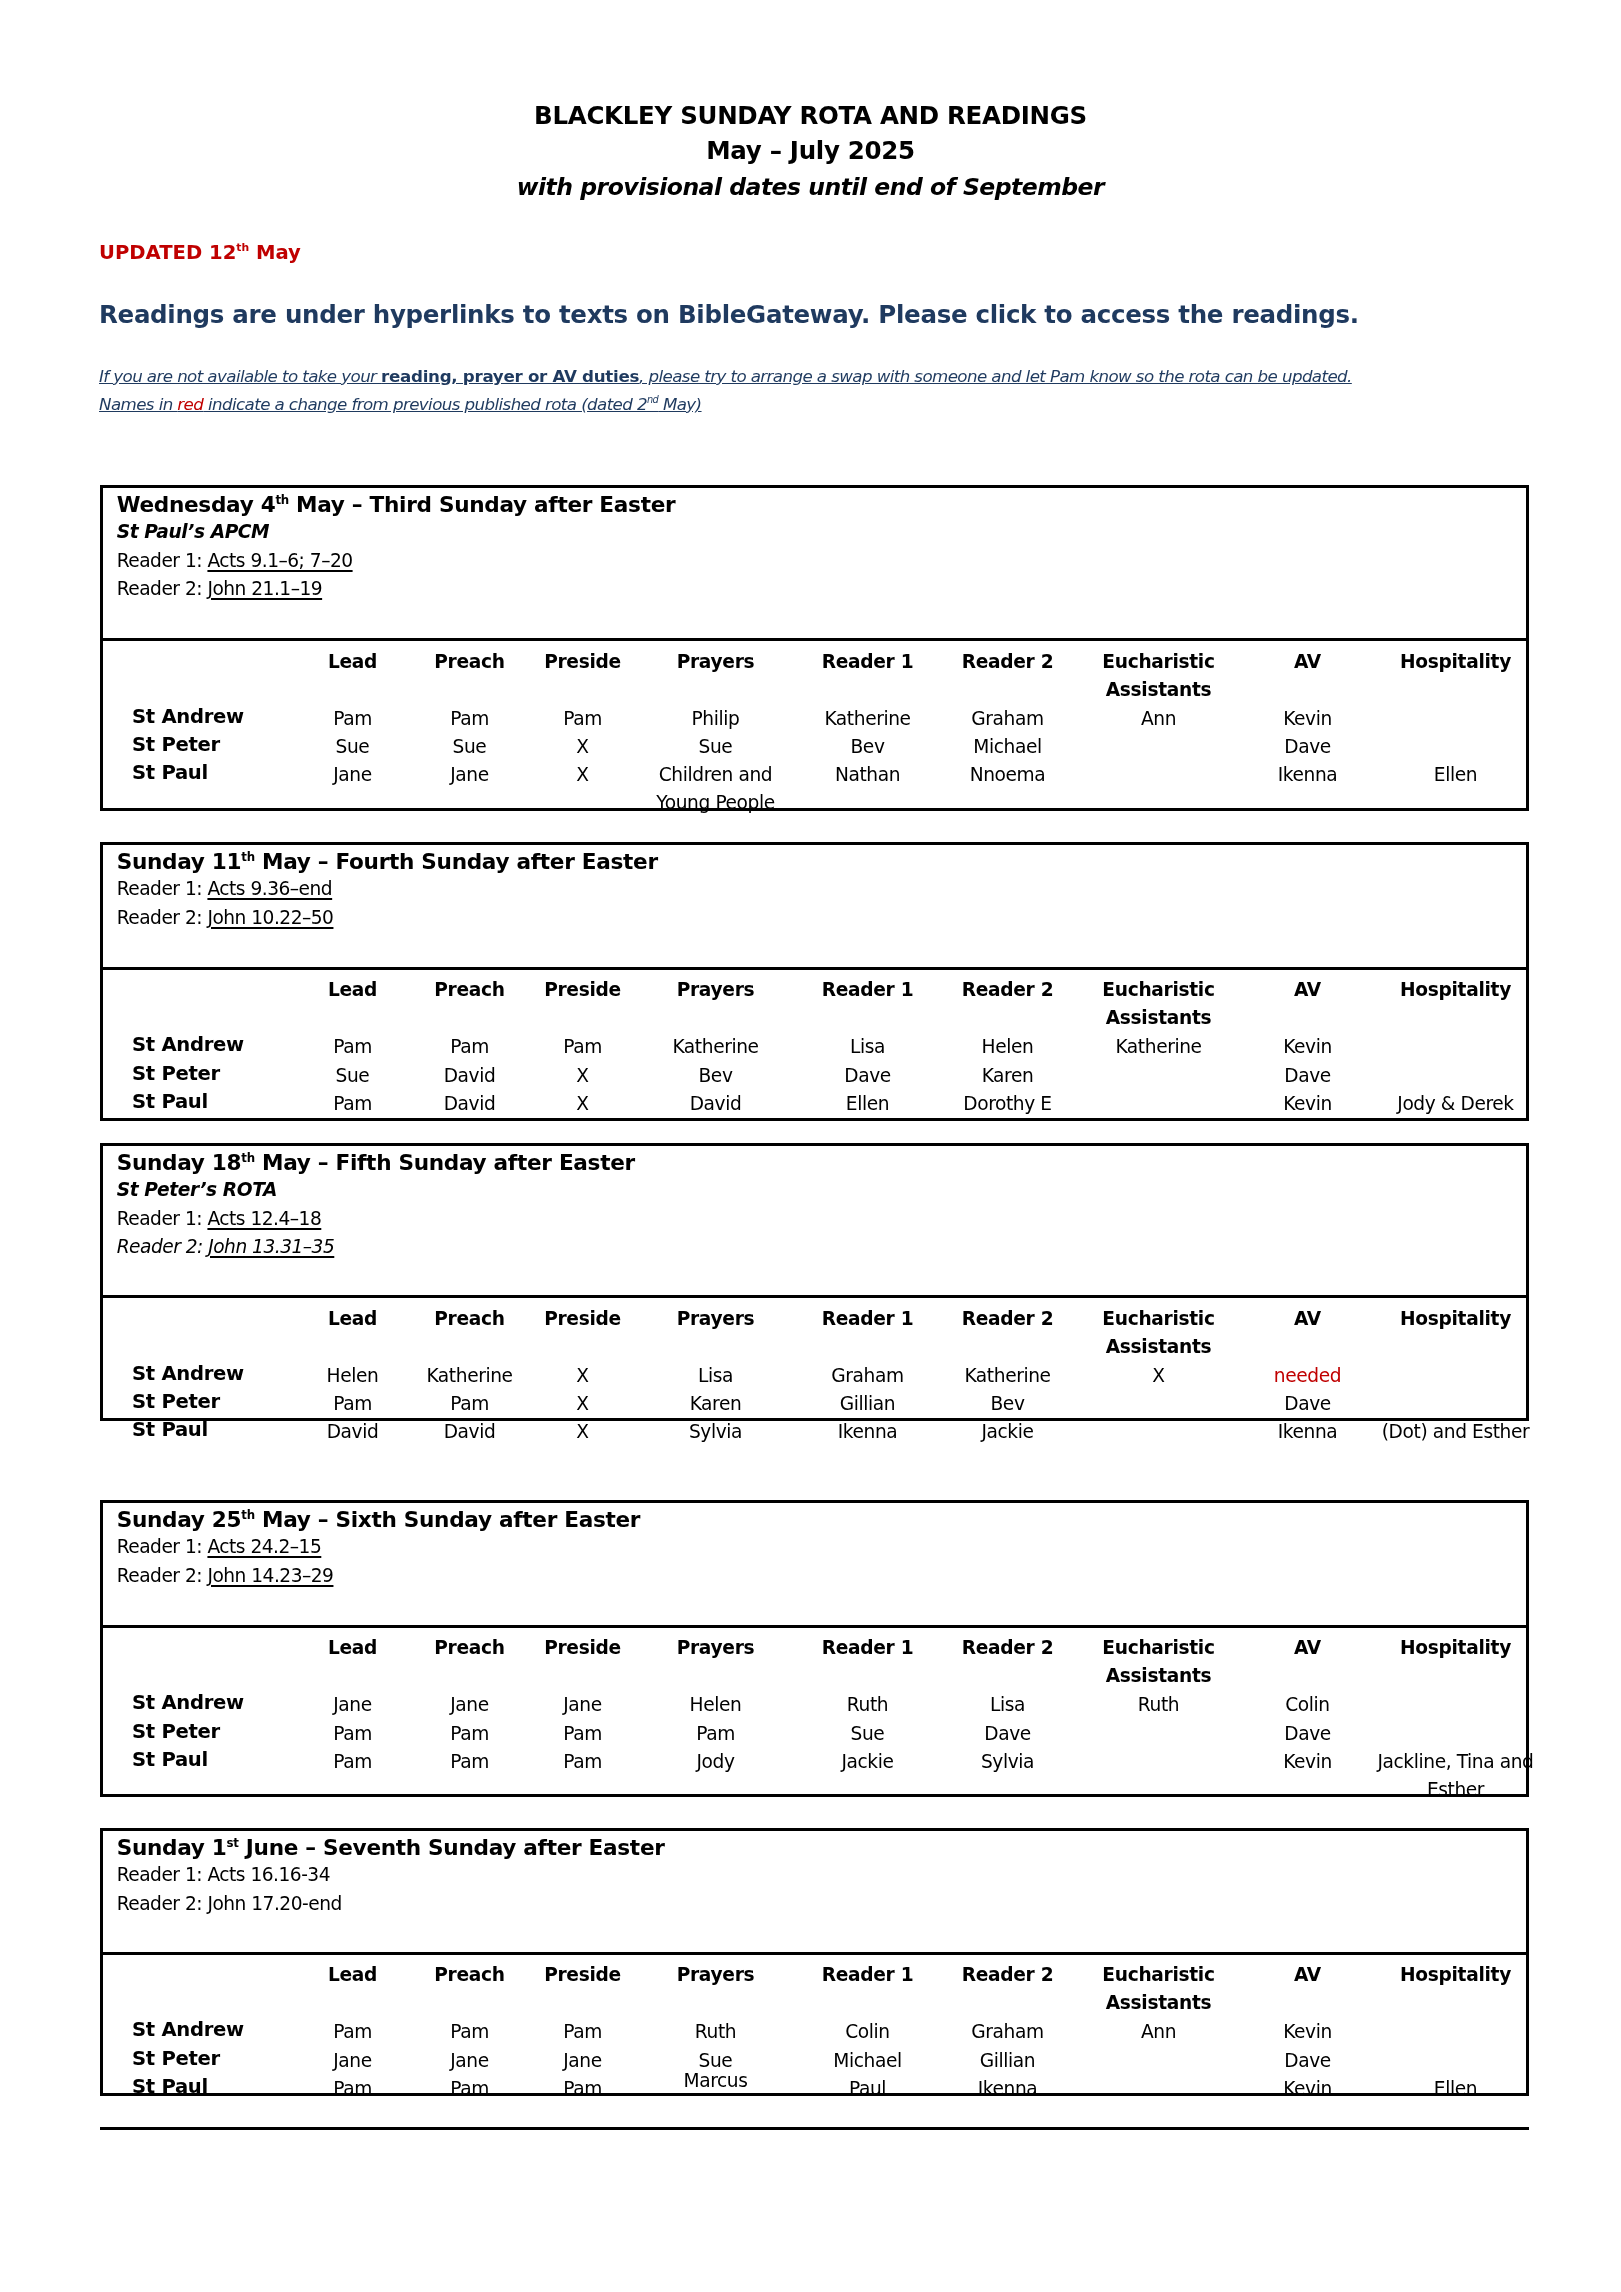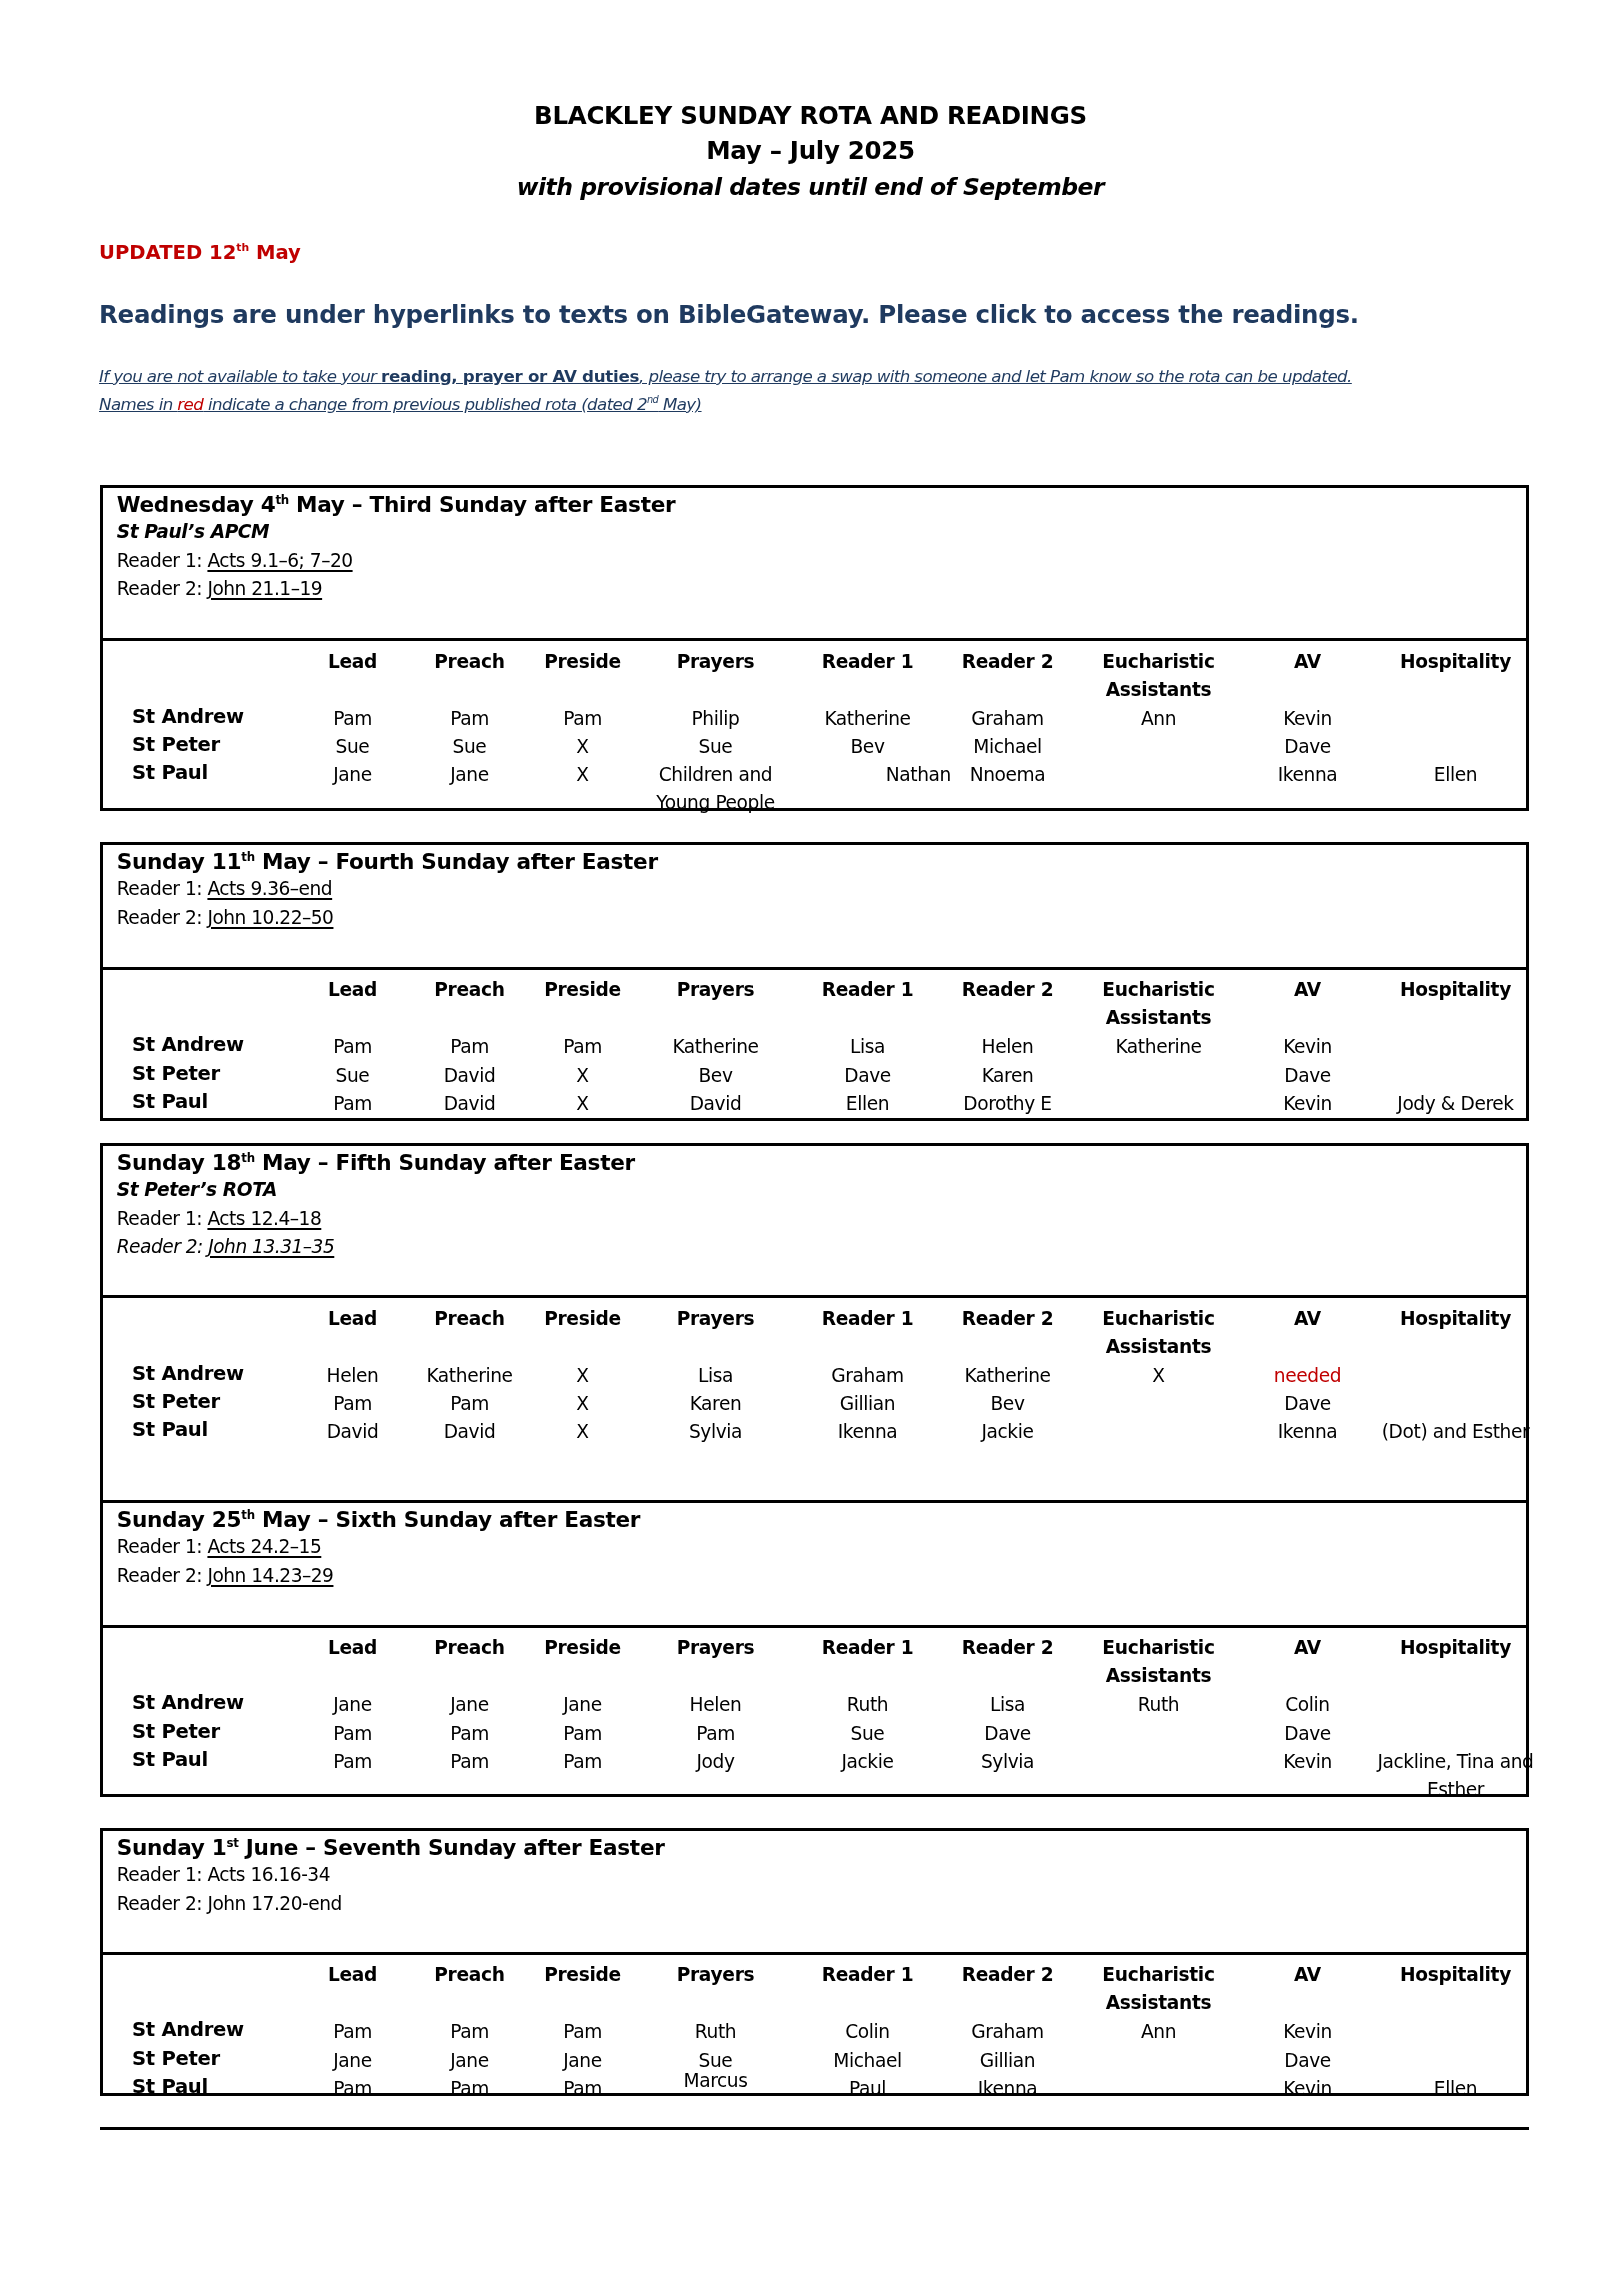--- a/index.html
+++ b/index.html
@@ -76,21 +76,21 @@
       <div class="cell" style="left: 479px; top: 245px;">X</div>
       <div class="cell" style="left: 612px; top: 245px;">Sue</div>
       <div class="cell" style="left: 764px; top: 245px;">Bev</div>
       <div class="cell" style="left: 904px; top: 245px;">Michael</div>
       <div class="cell" style="left: 1204px; top: 245px;">Dave</div>
       <div class="church" style="top: 273px;">St Paul</div>
       <div class="cell" style="left: 249px; top: 273px;">Jane</div>
       <div class="cell" style="left: 366px; top: 273px;">Jane</div>
       <div class="cell" style="left: 479px; top: 273px;">X</div>
       <div class="cell" style="left: 612px; top: 273px;">Children and Young People</div>
-      <div class="cell" style="left: 764px; top: 273px; text-align: right;">Nathan</div>
+      <div class="cell" style="left: 764px; top: 273px;">Nathan</div>
       <div class="cell" style="left: 904px; top: 273px;">Nnoema</div>
       <div class="cell" style="left: 1204px; top: 273px;">Ikenna</div>
       <div class="cell" style="left: 1352px; top: 273px;">Ellen</div>
     </div>
     <div class="box" style="top: 842px; height: 279px;">
       <div class="sunday-title"><span>Sunday 11</span><sup>th</sup><span> May – Fourth Sunday after Easter</span></div>
       <div class="reading" style="top: 33px;"><span>Reader 1: </span><a href="#">Acts 9.36–end</a></div>
       <div class="reading" style="top: 62px;"><span>Reader 2: </span><a href="#">John 10.22–50</a></div>
       <div class="divider" style="top: 122px;"></div>
       <div class="hdr" style="left: 249px; top: 131px;">Lead</div>
@@ -122,21 +122,21 @@
       <div class="church" style="top: 245px;">St Paul</div>
       <div class="cell" style="left: 249px; top: 245px;">Pam</div>
       <div class="cell" style="left: 366px; top: 245px;">David</div>
       <div class="cell" style="left: 479px; top: 245px;">X</div>
       <div class="cell" style="left: 612px; top: 245px;">David</div>
       <div class="cell" style="left: 764px; top: 245px;">Ellen</div>
       <div class="cell" style="left: 904px; top: 245px;">Dorothy E</div>
       <div class="cell" style="left: 1204px; top: 245px;">Kevin</div>
       <div class="cell" style="left: 1352px; top: 245px;">Jody &amp; Derek</div>
     </div>
-    <div class="box" style="top: 1143px; height: 360px;">
+    <div class="box" style="top: 1143px; height: 278px;">
       <div class="sunday-title"><span>Sunday 18</span><sup>th</sup><span> May – Fifth Sunday after Easter</span></div>
       <div class="apcm" style="top: 33px;">St Peter’s ROTA</div>
       <div class="reading" style="top: 62px;"><span>Reader 1: </span><a href="#">Acts 12.4–18</a></div>
       <div class="reading" style="top: 90px; font-style: italic;"><span>Reader 2: </span><a href="#">John 13.31–35</a></div>
       <div class="divider" style="top: 149px;"></div>
       <div class="hdr" style="left: 249px; top: 159px;">Lead</div>
       <div class="hdr" style="left: 366px; top: 159px;">Preach</div>
       <div class="hdr" style="left: 479px; top: 159px;">Preside</div>
       <div class="hdr" style="left: 612px; top: 159px;">Prayers</div>
       <div class="hdr" style="left: 764px; top: 159px;">Reader 1</div>

